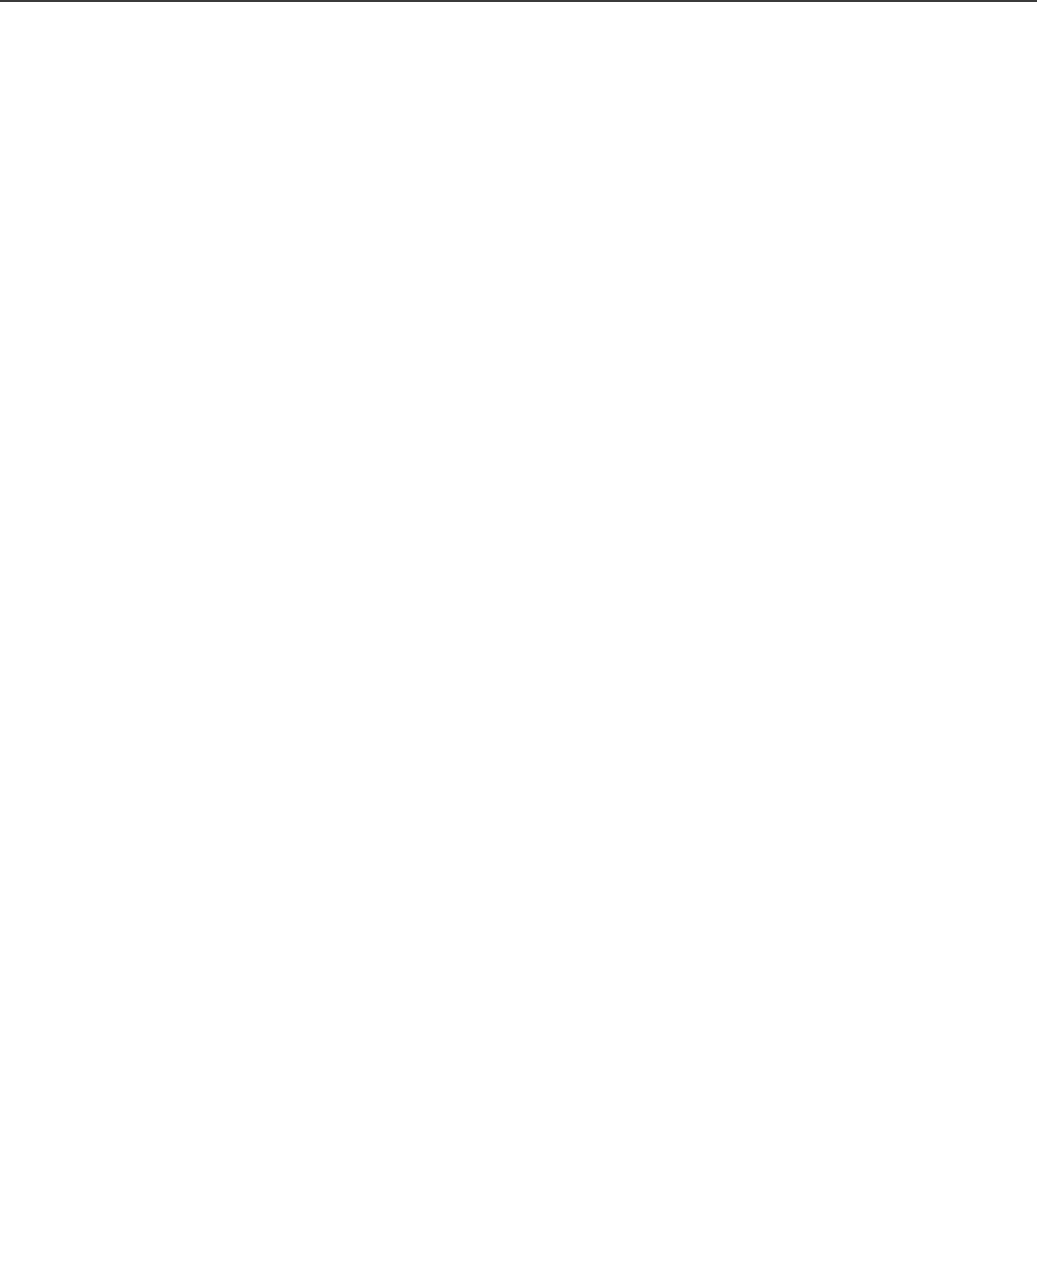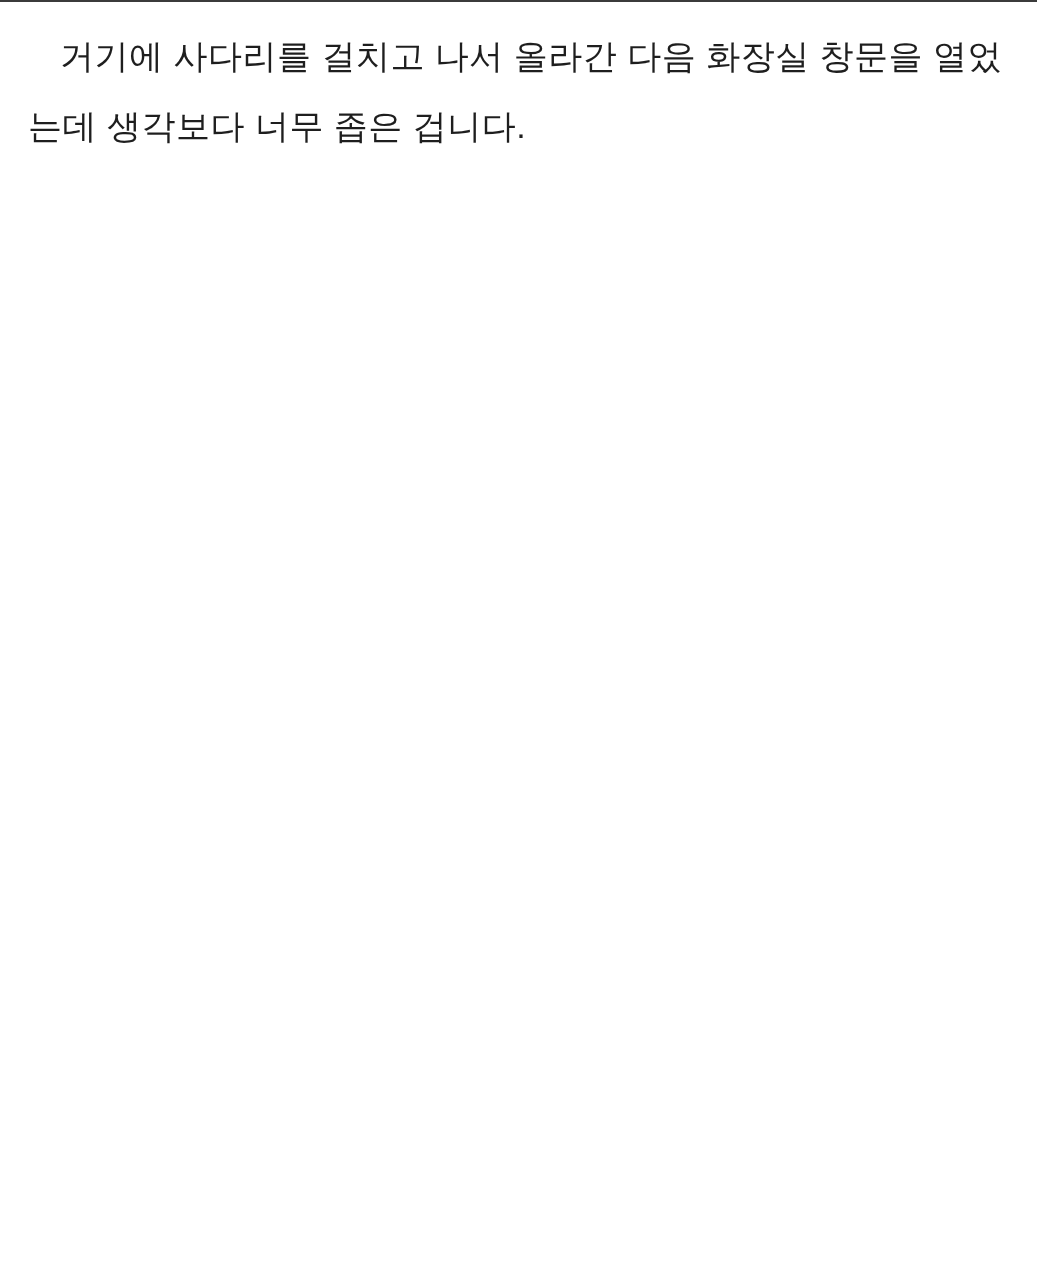--- a/index.html
+++ b/index.html
@@ -40,14 +40,13 @@
     letter-spacing: 0.5px;
     font-weight: 400;
   }
 </style>
 </head>
 <body>
 
 <div class="top-divider"></div>
 
 <main class="novel-text-page">
-  <p>거기에 사다리를 걸치고 나서 올라간 다음 화장실 창문을 열었는데 생각보다 너무 좁은 겁니다.</p>
 </main>
 
 </body></html>

